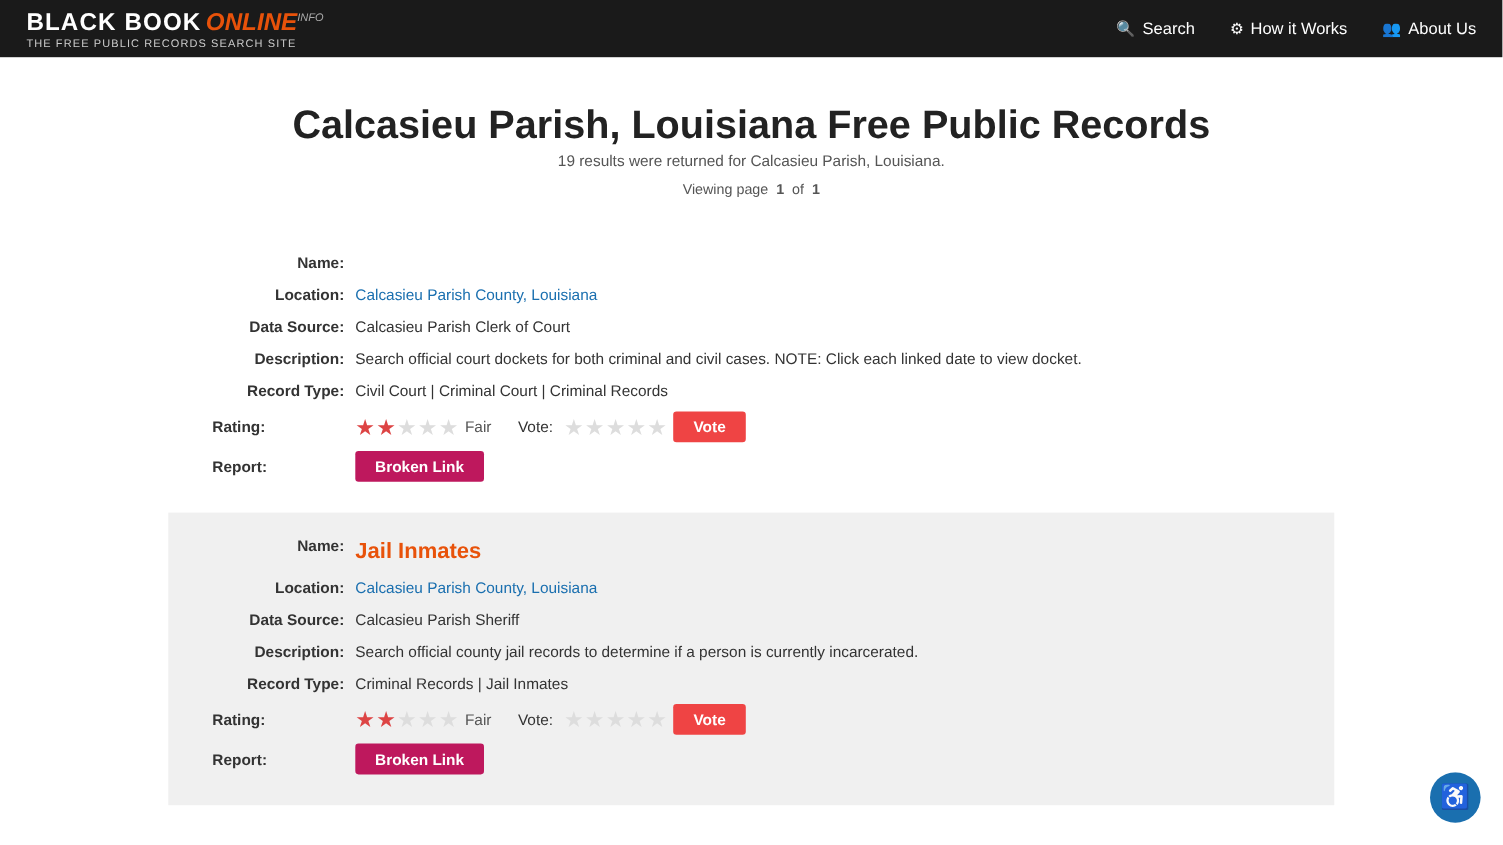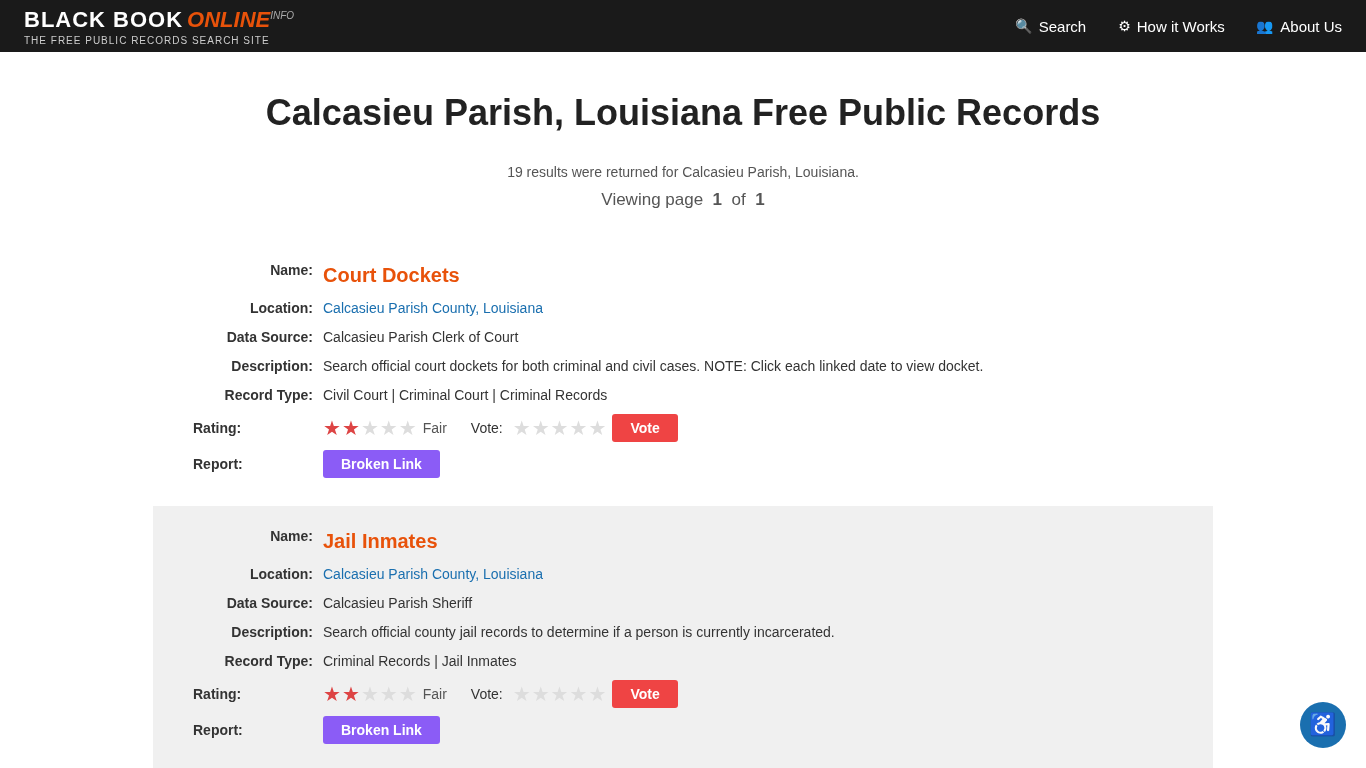--- a/index.html
+++ b/index.html
@@ -32,31 +32,31 @@
     }
     .nav-icon { font-size: 14px; }
 
     
     main { max-width: 1100px; margin: 0 auto; padding: 40px 20px 20px; }
     .page-title {
       text-align: center;
       font-size: 36px;
       font-weight: bold;
       color: #222;
-      margin-bottom: 30px;
+      margin-bottom: 4px;
     }
     .results-info {
       text-align: center;
       font-size: 14px;
       color: #555;
       margin-bottom: 10px;
     }
     .paging-info {
       text-align: center;
-      font-size: 17px;
+      font-size: 13px;
       color: #555;
       margin-bottom: 30px;
     }
     .paging-info strong { font-weight: bold; }
 
     
     .record-card {
       background: #fff;
       padding: 20px 40px 20px 40px;
       margin-bottom: 0;
@@ -122,21 +122,21 @@
       margin-bottom: 8px;
       font-size: 14px;
     }
     .report-label {
       font-weight: bold;
       min-width: 130px;
       text-align: left;
       padding-right: 20px;
     }
     .broken-link-btn {
-      background: #8b5cf6;
+      background: #be185d;
       color: #fff;
       border: none;
       padding: 6px 18px;
       font-size: 14px;
       cursor: pointer;
       border-radius: 3px;
       font-weight: bold;
     }
 
     
@@ -194,23 +194,20 @@
   <p class="paging-info">
     <span>Viewing page</span>
     &nbsp;<strong>1</strong>&nbsp;
     <span>of</span>
     &nbsp;<strong>1</strong>
   </p>
 
   <div class="record-card">
     <div class="record-row">
       <span class="record-label">Name:</span>
-      <span class="record-value">
-        <a class="record-name-link" href="#">Court Dockets</a>
-      </span>
     </div>
     <div class="record-row">
       <span class="record-label">Location:</span>
       <span class="record-value">
         <a class="record-link" href="#">Calcasieu Parish County, Louisiana</a>
       </span>
     </div>
     <div class="record-row">
       <span class="record-label">Data Source:</span>
       <span class="record-value">Calcasieu Parish Clerk of Court</span>

